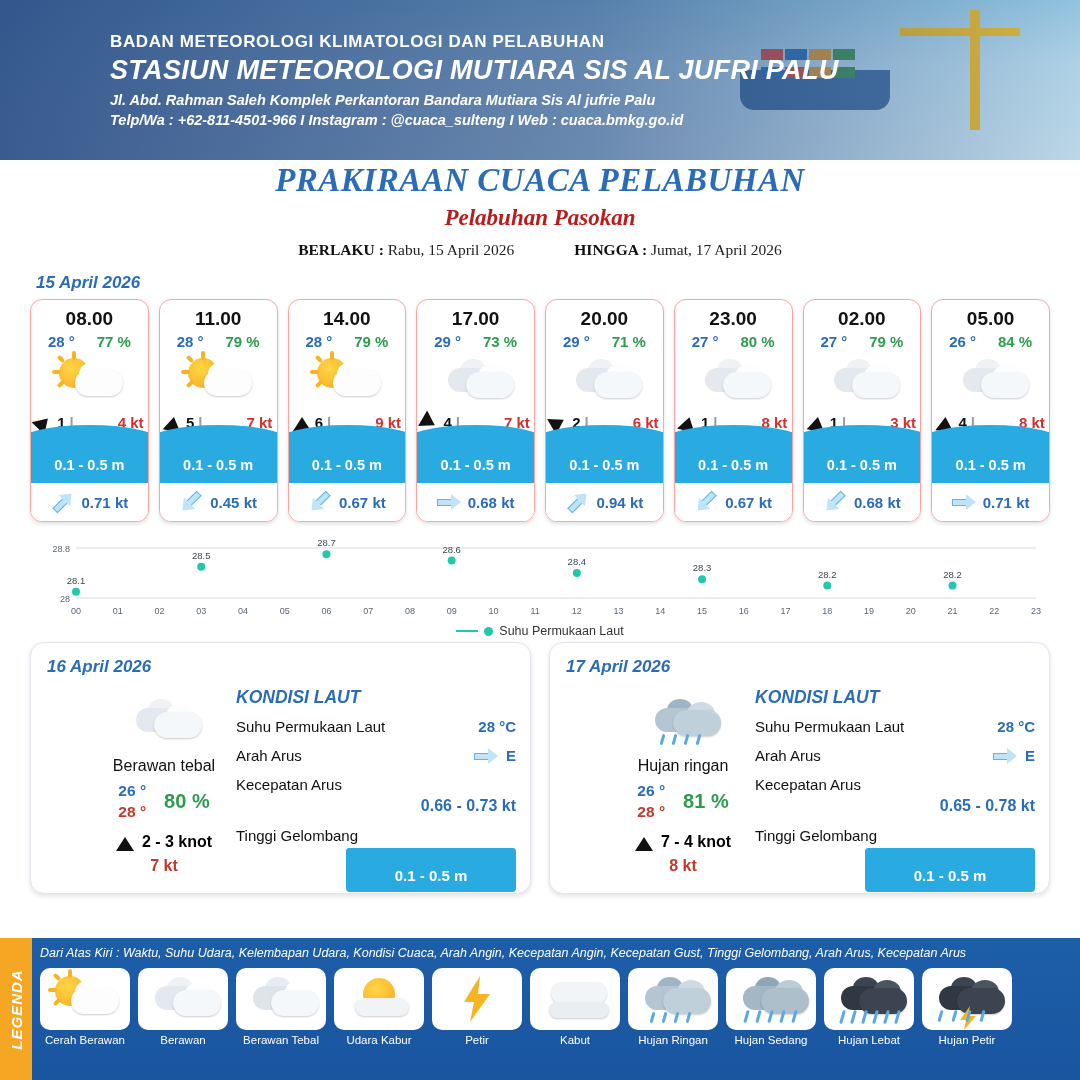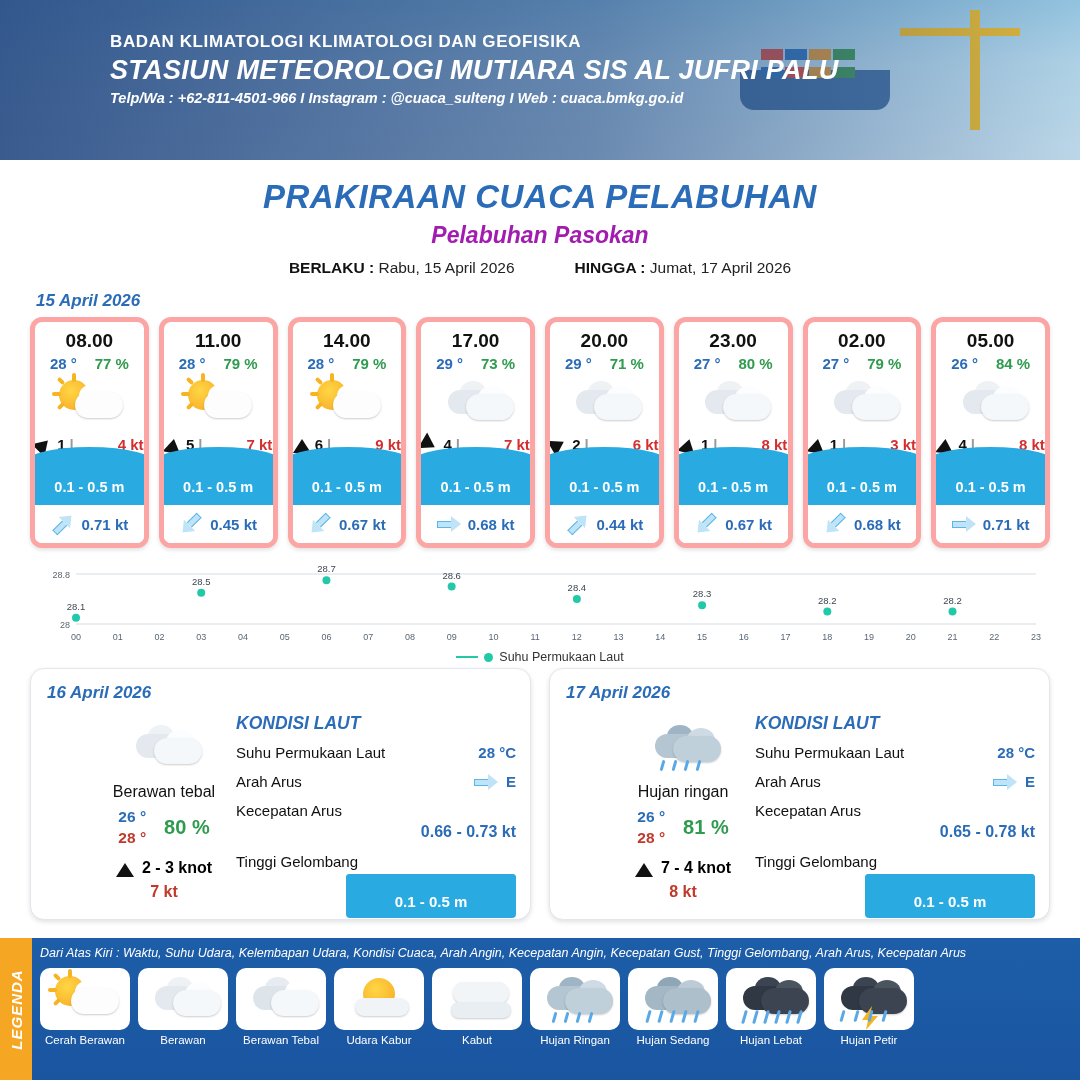--- a/index.html
+++ b/index.html
@@ -55,41 +55,41 @@
 
   
   .crane { position:absolute; right:60px; top:10px; width:130px; height:120px; }
   .crane .mast { position:absolute; right:40px; top:0; width:10px; height:120px; background:#f2c231; }
   .crane .arm { position:absolute; right:0; top:18px; width:120px; height:8px; background:#f2c231; }
   .ship { position:absolute; right:190px; top:70px; width:150px; height:40px; background:#2f5f93; border-radius: 0 0 14px 14px; opacity:.8;}
   .containers { position:absolute; right:200px; top:46px; width:120px; height:24px; }
   .containers i { display:inline-block; width:22px; height:11px; margin:0 1px; }
 
   
-  .title-block { text-align: center; padding-top: 18px; }
+  .title-block { text-align: center; padding-top: 2px; font-family: Liberation Serif, serif; }
   .title-main {
     font-size: 33px; font-weight: bold; color: #2b6cb8; letter-spacing: .5px;
     font-style: italic;
   }
-  .title-sub { font-size: 23px; font-weight: bold; color: #a21caf; margin-top: 6px; font-style: italic; }
+  .title-sub { font-size: 23px; font-weight: bold; color: #b91c1c; margin-top: 6px; font-style: italic; }
   .validity {
     margin-top: 10px; display: flex; justify-content: center; gap: 60px;
     font-size: 15.5px; color: #222;
   }
   .validity b { color: #111; }
 
   .date-label {
     margin: 14px 0 6px 36px;
     font-size: 17px; font-weight: bold; color: #2b6cb8; font-style: italic;
   }
 
   
   .cards { display: flex; gap: 10px; padding: 0 30px; }
   .card {
-    width: 120px; background: #ffffff; border: 5px solid #fca5a5;
+    width: 120px; background: #ffffff; border: 1px solid #fca5a5;
     border-radius: 12px; box-shadow: 0 2px 4px rgba(0,0,0,.12);
     overflow: hidden; position: relative;
   }
   .card-time {
     text-align: center; font-size: 19px; font-weight: bold; color: #111;
     padding-top: 8px;
   }
   .card-th {
     display: flex; justify-content: space-around; align-items: baseline;
     padding: 3px 6px 0 6px;
@@ -237,22 +237,23 @@
       <div class="ship"></div>
       <div class="containers">
         <i style="background:#e05b4a"></i><i style="background:#3c7fbf"></i><i style="background:#e8a33d"></i><i style="background:#4aa05b"></i>
         <i style="background:#3c7fbf"></i><i style="background:#e05b4a"></i><i style="background:#e8a33d"></i><i style="background:#4aa05b"></i>
       </div>
     </div>
     <div class="header-overlay"></div>
 
 
     <div class="header-texts">
-      <div class="h-line1">BADAN KLIMATOLOGI KLIMATOLOGI DAN GEOFISIKA</div>
+      <div class="h-line1">BADAN METEOROLOGI KLIMATOLOGI DAN PELABUHAN</div>
       <div class="h-line2">STASIUN METEOROLOGI MUTIARA SIS AL JUFRI PALU</div>
+      <div class="h-line3">Jl. Abd. Rahman Saleh Komplek Perkantoran Bandara Mutiara Sis Al jufrie Palu</div>
       <div class="h-line4">Telp/Wa : +62-811-4501-966  I  Instagram : @cuaca_sulteng  I  Web : cuaca.bmkg.go.id</div>
     </div>
   </div>
 
   <div class="title-block">
     <div class="title-main">PRAKIRAAN CUACA PELABUHAN</div>
     <div class="title-sub">Pelabuhan Pasokan</div>
     <div class="validity">
       <div>
         <b>BERLAKU :</b>
@@ -422,21 +423,21 @@
        <span class="wind-gust">6 kt</span>
      </div>
      <div class="wave-band">
        <span class="wtext">0.1 - 0.5 m</span>
      </div>
      <div class="card-cur">
        <span class="cur-arrow" style="transform:rotate(-45deg)">
             <span class="shaft"></span>
             <span class="head"></span>
           </span>
-       <span>0.44 kt</span>
+       <span>0.94 kt</span>
      </div>
       </div>
       <div class="card">
         <div class="card-time">23.00</div>
      <div class="card-th">
        <span class="c-temp">27 °</span>
        <span class="c-hum">80 %</span>
      </div>
      <div class="icon-wrap">
           <div class="wi">
@@ -740,20 +741,30 @@
           <div class="li-box">
             <div class="wi">
               <div class="sun" style="left:20px;top:4px;width:32px;height:32px"></div>
         <div class="cloud-a" style="right:6px;top:24px;background:#f0f4f7;width:54px;height:18px"></div>
             </div>
           </div>
     <div class="li-label">Udara Kabur</div>
         </div>
         <div class="legend-item">
           <div class="li-box">
+            <div class="wi" style="display:flex;align-items:center;justify-content:center;">
+        <svg width="30" height="46" viewBox="0 0 30 46">
+                <polygon points="18,0 2,26 12,26 8,46 28,18 16,18" fill="#f7b422"></polygon>
+              </svg>
+            </div>
+          </div>
+    <div class="li-label">Petir</div>
+        </div>
+        <div class="legend-item">
+          <div class="li-box">
             <div class="wi">
         <div class="cloud-a" style="right:4px;top:8px;background:#f2f5f7;width:56px;height:22px"></div>
         <div class="cloud-a" style="right:2px;top:28px;background:#e9eef2;width:60px;height:16px"></div>
             </div>
           </div>
     <div class="li-label">Kabut</div>
         </div>
         <div class="legend-item">
           <div class="li-box">
             <div class="wi">

